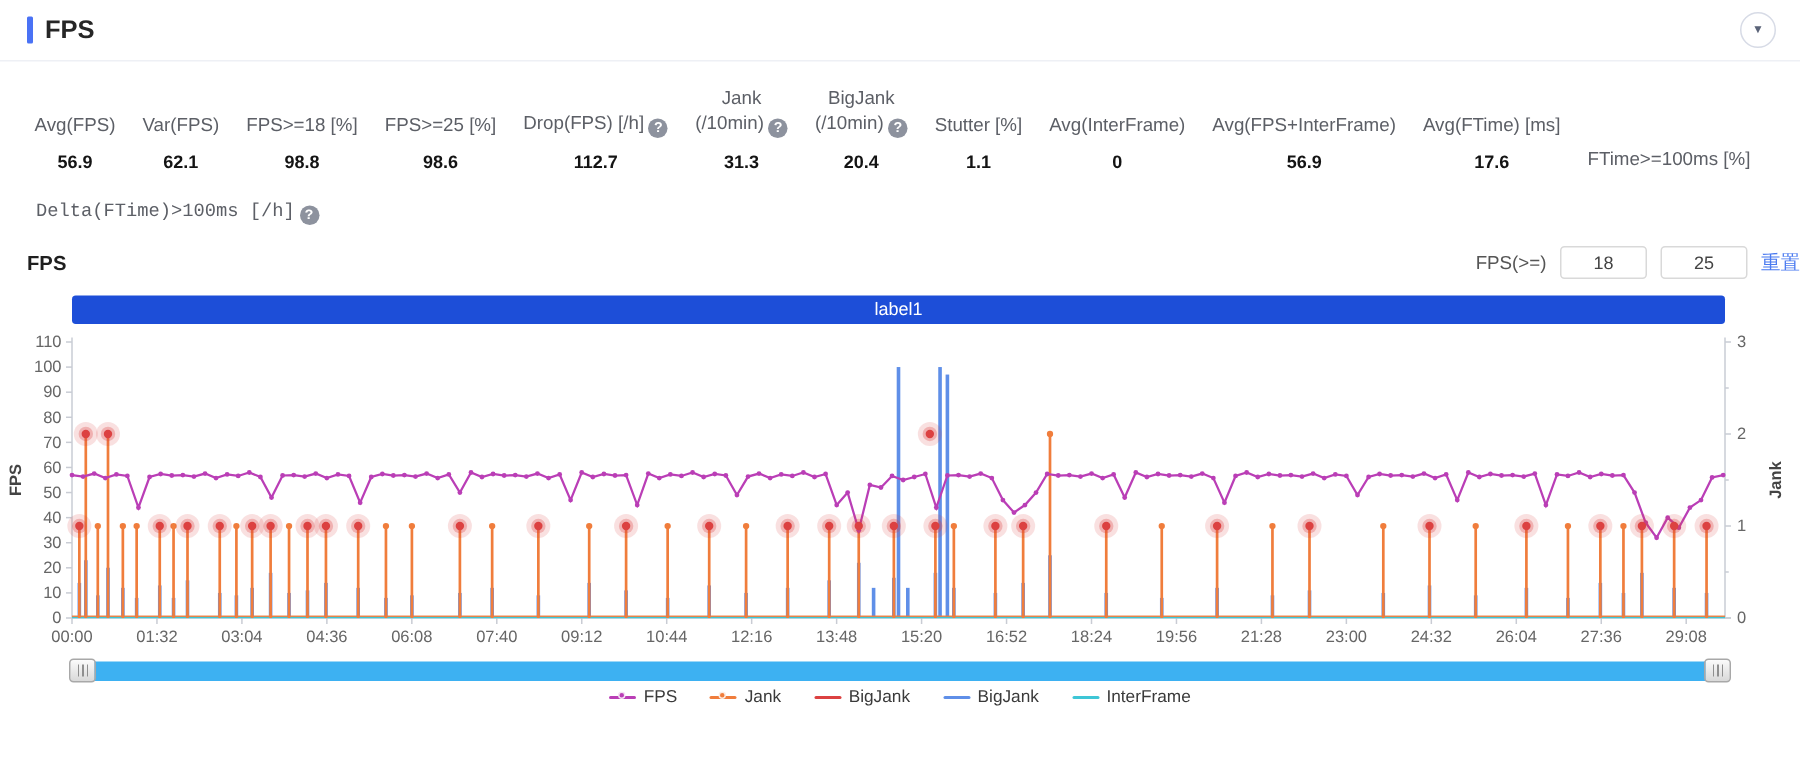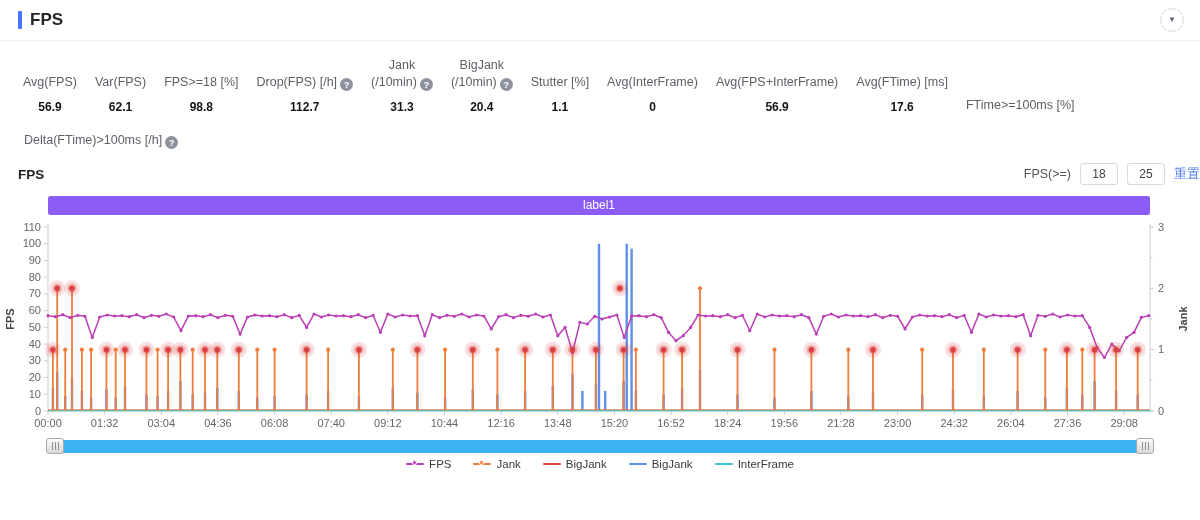--- a/index.html
+++ b/index.html
@@ -18,28 +18,28 @@
   
   .metrics { display:flex; align-items:flex-end; padding:16px 6px 0 14px; }
   .metric { text-align:center; padding:0 9px; }
   .m-label { font-size:12.5px; color:#5c5f66; white-space:pre-line; line-height:1.35; }
   .m-value { font-size:12px; font-weight:bold; color:#141414; margin-top:9px; }
   .help-ic { display:inline-block; width:13px; height:13px; border-radius:50%;
     background:#8d929e; color:#fff; font-size:9.5px; line-height:13px; text-align:center;
     margin-left:3px; vertical-align:-2px; font-weight:bold; }
   .metrics-row2 { padding:16px 0 0 24px; }
   .metrics-row2 .m-value { margin-top:8px; }
-  .row2-wrap { display:inline-block; text-align:center; }
+  .row2-wrap { display:inline-block; text-align:center;font-family:Liberation Mono, monospace; }
 
   
   .chart-head { position:relative; margin-top:14px; height:26px; }
   .chart-title { position:absolute; left:18px; top:4px; font-size:13.5px; font-weight:bold; color:#1f1f1f; }
   .chart-controls { position:absolute; right:0; top:0; display:flex; align-items:center; gap:9px; }
   .fps-filter-label { font-size:12.5px; color:#555; }
-  .fps-input { width:38px; height:22px; border:1px solid #d9d9d9; border-radius:3px;
+  .fps-input { width:58px; height:22px; border:1px solid #d9d9d9; border-radius:3px;
     text-align:center; font-size:12px; color:#444; font-family:inherit; }
   .reset-link { font-size:13px; color:#4a7af0; cursor:pointer; text-decoration:none; }
 
   
   .region-bar { margin:7px 0 0 48px; width:1102px; height:19px; background:#e85a6a;
     border-radius:2.5px; color:#fff; font-size:12px; line-height:19px; text-align:center; }
 
   
   .chart-wrap { margin-top:2px; }
   svg { display:block; }
@@ -80,20 +80,24 @@
     </div>
     <div class="metric">
       <div class="m-label">Var(FPS)</div>
       <div class="m-value">62.1</div>
     </div>
     <div class="metric">
       <div class="m-label">FPS&gt;=18 [%]</div>
       <div class="m-value">98.8</div>
     </div>
     <div class="metric">
+      <div class="m-label">FPS&gt;=25 [%]</div>
+      <div class="m-value">98.6</div>
+    </div>
+    <div class="metric">
       <div class="m-label">Drop(FPS) [/h]<span class="help-ic">?</span></div>
       <div class="m-value">112.7</div>
     </div>
     <div class="metric">
       <div class="m-label">Jank
 (/10min)<span class="help-ic">?</span></div>
       <div class="m-value">31.3</div>
     </div>
     <div class="metric">
       <div class="m-label">BigJank
@@ -130,21 +134,21 @@
 <div class="chart-head">
   <div class="chart-title">FPS</div>
   <div class="chart-controls">
     <span class="fps-filter-label">FPS(&gt;=)</span>
     <input class="fps-input" value="18" style="">
     <input class="fps-input" value="25" style="">
     <a class="reset-link">重置</a>
   </div>
 </div>
 
-<div class="region-bar" style="background: #8b5cf6;">label1</div>
+<div class="region-bar" style="background: #1d4ed8;">label1</div>
 
 <div class="chart-wrap">
   <svg id="chart-svg" width="1200" height="220" viewBox="0 0 1200 220">
       <g stroke="#c9ccd4" stroke-width="1">
         <line x1="48" y1="7" x2="48" y2="194"></line>
         <line x1="1150" y1="7" x2="1150" y2="194"></line>
         <line x1="48" y1="194" x2="1154" y2="194"></line>
         <line x1="44" y1="194" x2="48" y2="194"></line>
         <line x1="44" y1="177.27272727272728" x2="48" y2="177.27272727272728"></line>
         <line x1="44" y1="160.54545454545456" x2="48" y2="160.54545454545456"></line>

